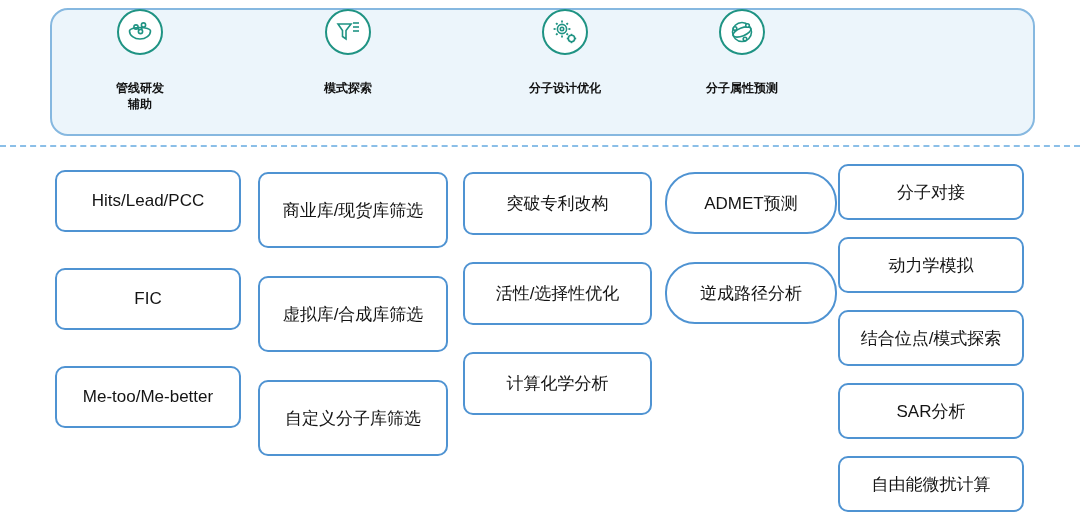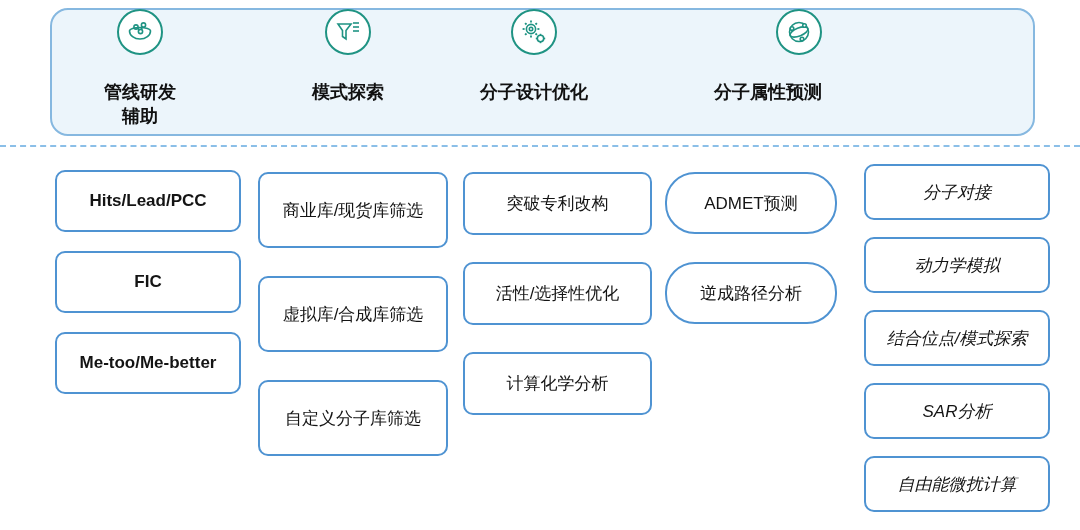--- a/index.html
+++ b/index.html
@@ -38,21 +38,21 @@
     border-radius: 50%;
     background: #ffffff;
     border: 2px solid #1f9383;
     display: flex;
     align-items: center;
     justify-content: center;
   }
   .icon-circle svg { display: block; }
   .cat-label {
     margin-top: 25px;
-    font-size: 18px;
+    font-size: 12px;
     font-weight: bold;
     color: #111111;
     text-align: center;
     white-space: pre-line;
     line-height: 1.35;
   }
   .col {
     position: absolute;
     display: flex;
     flex-direction: column;
@@ -62,21 +62,21 @@
     border-radius: 10px;
     background: #ffffff;
     display: flex;
     align-items: center;
     justify-content: center;
     font-size: 17px;
     color: #141414;
     text-align: center;
     padding: 0 6px;
   }
-  .col-1 .box { height: 62px; }  .col-1 { gap: 19px; font-weight: bold; }
+  .col-1 .box { height: 62px; }  .col-1 { gap: 36px; }
   .col-2 .box { height: 76px; }  .col-2 { gap: 28px; }
   .col-3 .box { height: 63px; }  .col-3 { gap: 27px; }
   .col-4 .box { height: 62px; border-radius: 30px; }  .col-4 { gap: 28px; }
   .col-5 .box { height: 56px; }  .col-5 { gap: 17px; }
 </style>
 </head>
 <body>
 
 <div class="page">
 
@@ -105,21 +105,21 @@
       <svg width="28" height="28" viewBox="0 0 28 28" fill="none" stroke="#1f9383" stroke-width="1.6">
         <path d="M4 6 h13 l-5 6.5 v8.5 l-3.5 -2.5 v-6 z"></path>
         <line x1="19" y1="5" x2="25" y2="5"></line>
         <line x1="19" y1="9" x2="25" y2="9"></line>
         <line x1="19" y1="13" x2="25" y2="13"></line>
       </svg>
     </div>
     <div class="cat-label">模式探索</div>
   </div>
 
-  <div class="cat" style="left:454px; width:160px;">
+  <div class="cat" style="left:485px; width:160px;">
     <div class="icon-circle">
       <svg width="28" height="28" viewBox="0 0 28 28" fill="none" stroke="#1f9383" stroke-width="1.6">
         <circle cx="11" cy="11" r="4.6"></circle>
         <circle cx="11" cy="11" r="1.7"></circle>
         <g stroke-width="1.8">
           <line x1="11" y1="4.6" x2="11" y2="2.6"></line>
             <line x1="11" y1="17.4" x2="11" y2="19.4"></line>
           <line x1="4.6" y1="11" x2="2.6" y2="11"></line>
             <line x1="17.4" y1="11" x2="19.4" y2="11"></line>
           <line x1="6.5" y1="6.5" x2="5.1" y2="5.1"></line>
@@ -132,21 +132,21 @@
           <line x1="20.5" y1="17.3" x2="20.5" y2="15.8"></line>
             <line x1="20.5" y1="23.7" x2="20.5" y2="25.2"></line>
           <line x1="17.3" y1="20.5" x2="15.8" y2="20.5"></line>
             <line x1="23.7" y1="20.5" x2="25.2" y2="20.5"></line>
         </g>
       </svg>
     </div>
     <div class="cat-label">分子设计优化</div>
   </div>
 
-  <div class="cat" style="left:662px; width:160px;align-items:flex-end;">
+  <div class="cat" style="left:662px; width:160px;">
     <div class="icon-circle">
       <svg width="28" height="28" viewBox="0 0 28 28" fill="none" stroke="#1f9383" stroke-width="1.6">
         <circle cx="14" cy="14" r="9.5"></circle>
         <ellipse cx="14" cy="14" rx="9.5" ry="4" transform="rotate(-22 14 14)"></ellipse>
         <circle cx="7" cy="10.5" r="1.8" fill="#ffffff"></circle>
         <circle cx="19.5" cy="7.5" r="1.8" fill="#ffffff"></circle>
         <circle cx="17" cy="21" r="1.8" fill="#ffffff"></circle>
       </svg>
     </div>
     <div class="cat-label">分子属性预测</div>
@@ -169,21 +169,21 @@
     <div class="box">突破专利改构</div>
     <div class="box">活性/选择性优化</div>
     <div class="box">计算化学分析</div>
   </div>
 
   <div class="col col-4" style="left:665px; top:172px; width:172px;">
     <div class="box">ADMET预测</div>
     <div class="box">逆成路径分析</div>
   </div>
 
-  <div class="col col-5" style="left:864px; top:164px; width:186px;font-style:italic;">
+  <div class="col col-5" style="left:838px; top:164px; width:186px;">
     <div class="box">分子对接</div>
     <div class="box">动力学模拟</div>
     <div class="box">结合位点/模式探索</div>
     <div class="box">SAR分析</div>
     <div class="box">自由能微扰计算</div>
   </div>
 
 </div>
 
 </body></html>

